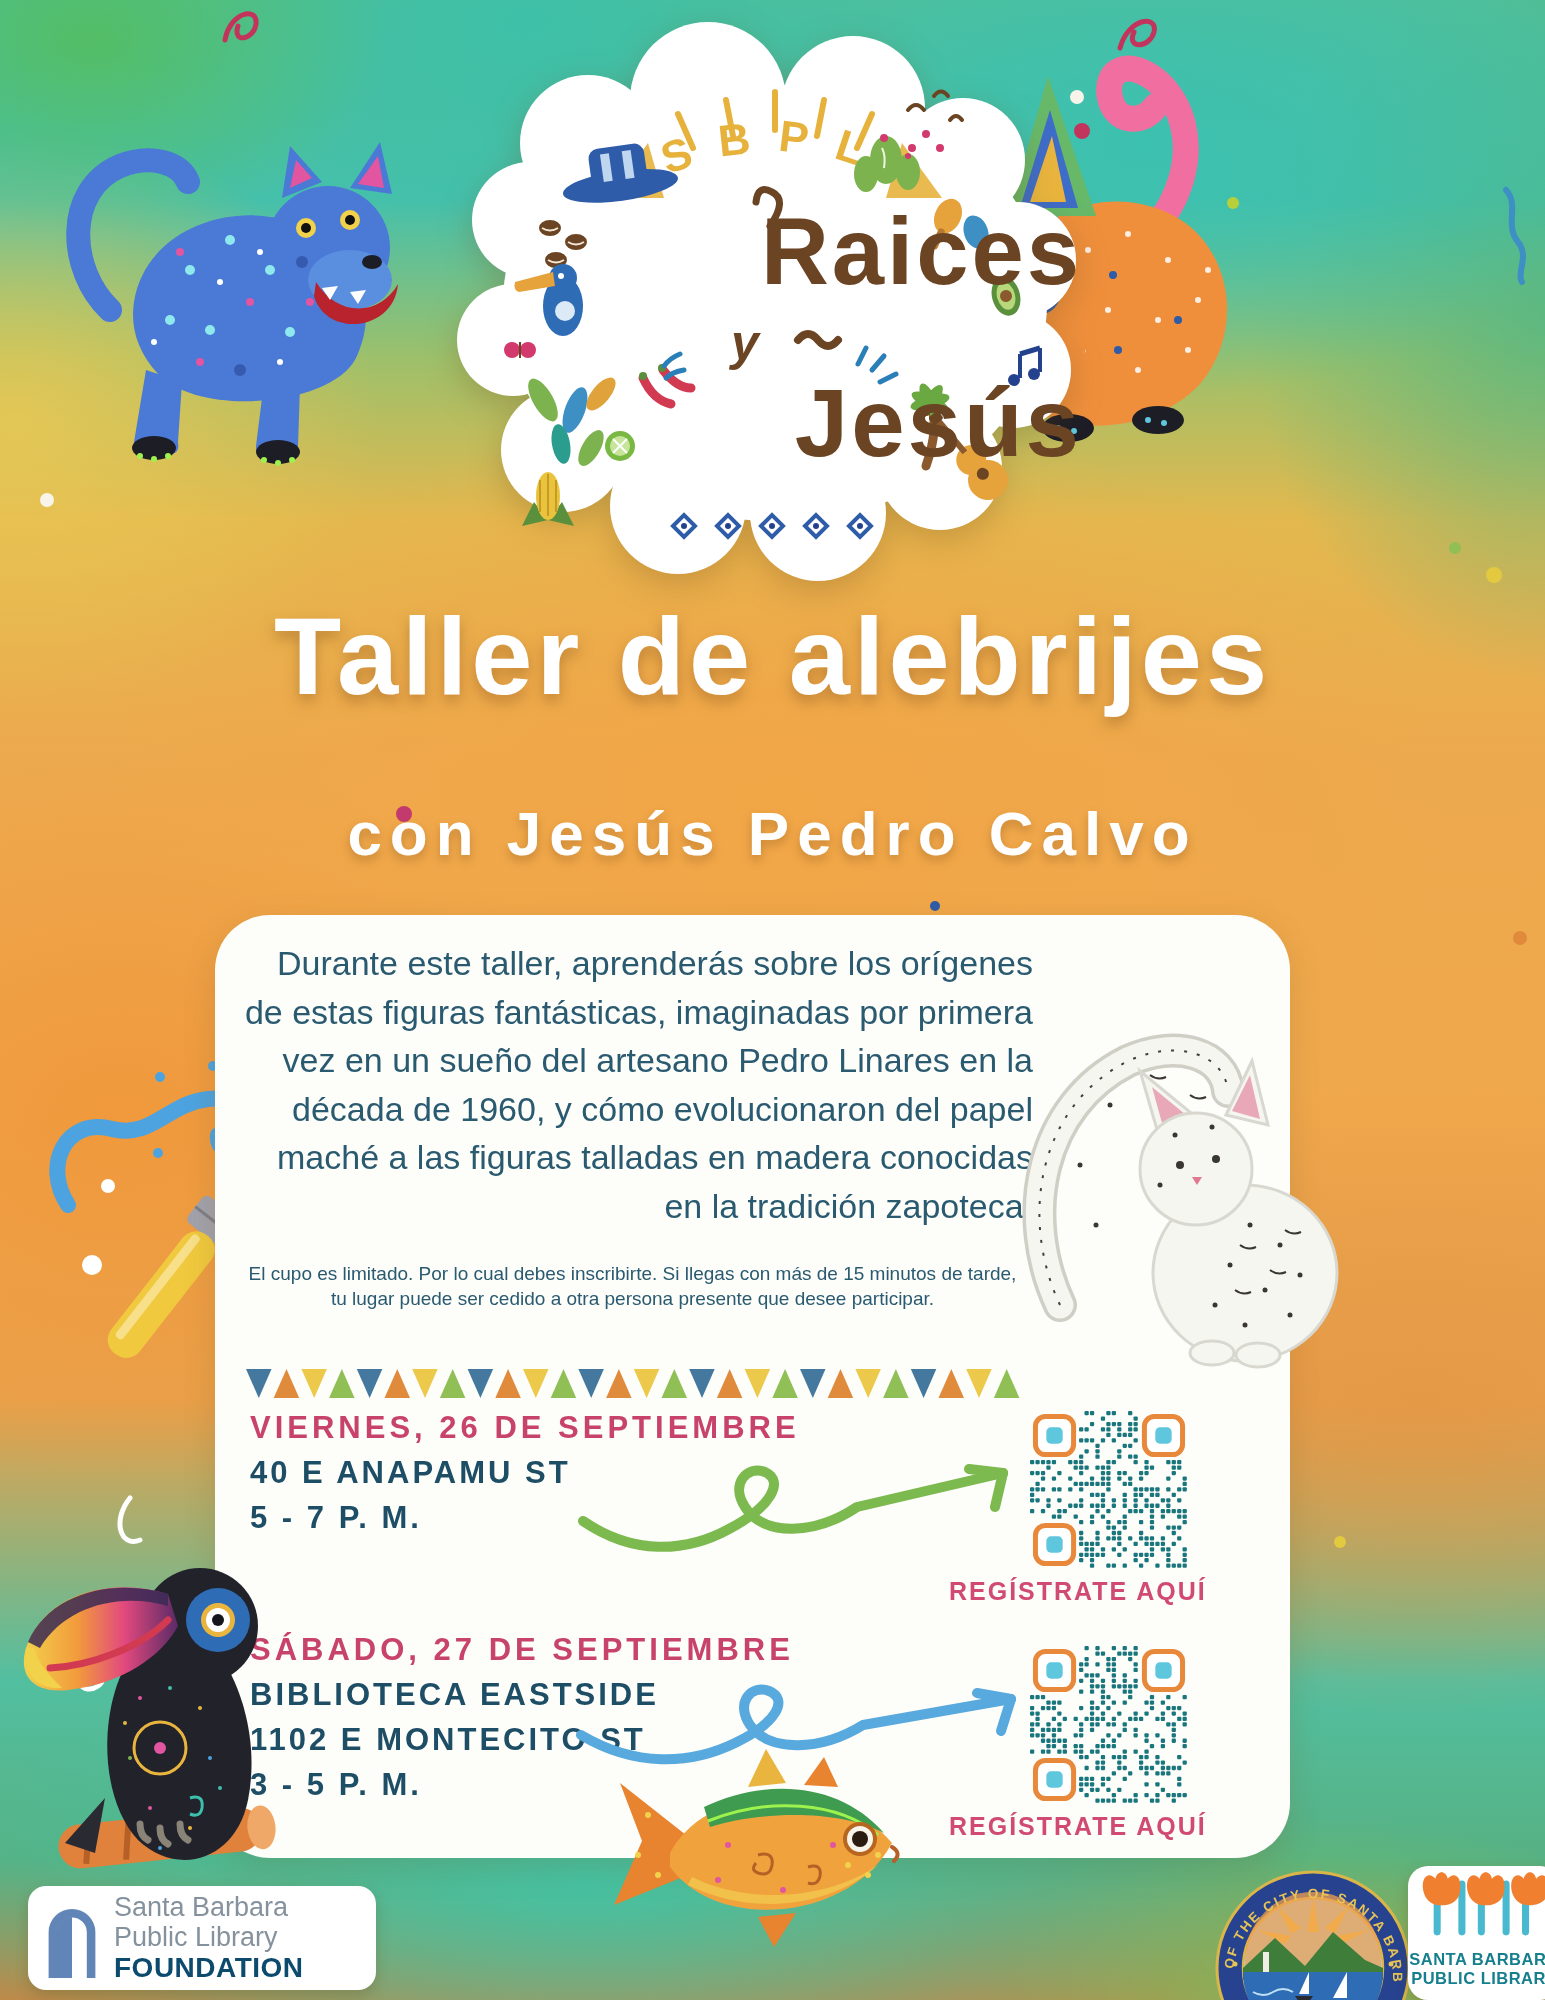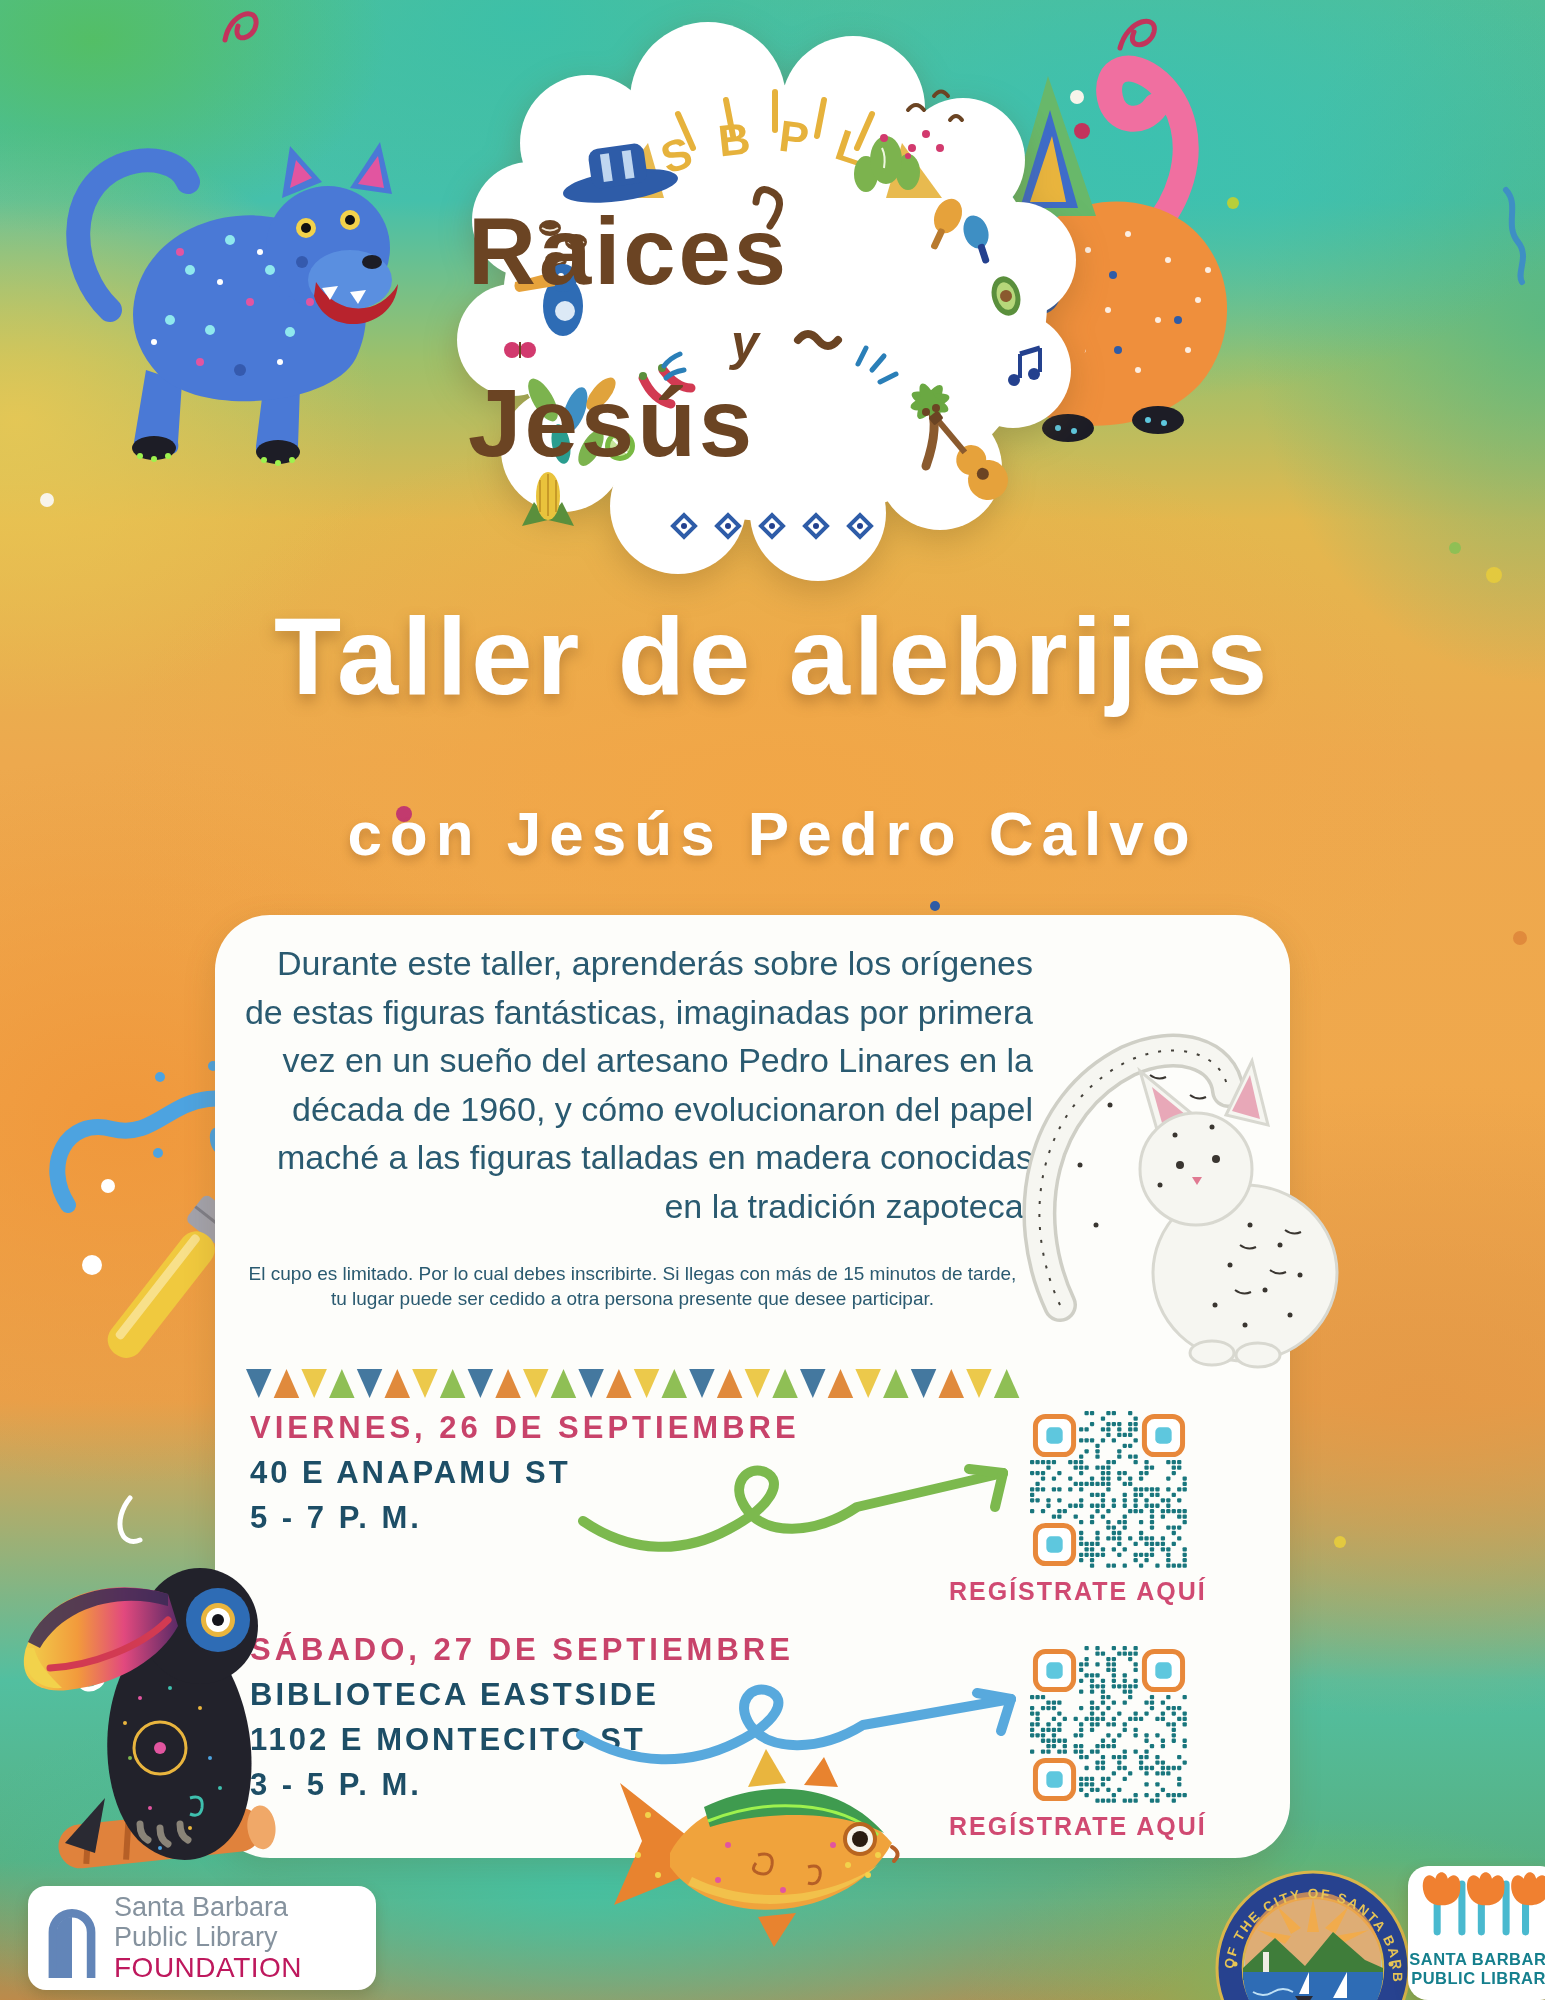--- a/index.html
+++ b/index.html
@@ -21,21 +21,21 @@
 .art{position:absolute}
 #paintbrush{left:40px;top:1055px;width:270px;height:330px}
 #jaguar{left:50px;top:70px;width:360px;height:400px}
 #orange-cat{left:858px;top:20px;width:390px;height:450px}
 #white-cat{left:1000px;top:975px;width:340px;height:400px}
 #toucan{left:10px;top:1498px;width:340px;height:460px}
 #fish{left:608px;top:1735px;width:310px;height:235px}
 .logo-blob{position:absolute;left:468px;top:48px;width:614px;height:520px}
 .logo-blob svg{position:absolute;left:0;top:0;width:100%;height:100%;overflow:visible}
 .blob-bg{filter:drop-shadow(0 10px 16px rgba(110,75,25,.28))}
-.logo-word{position:absolute;left:0;right:0;text-align:left;font-weight:800;color:#6b4423;letter-spacing:3px}
+.logo-word{position:absolute;left:0;right:0;text-align:right;font-weight:800;color:#6b4423;letter-spacing:3px}
 .logo-raices{top:150px;font-size:94px}
 .logo-conj{position:absolute;top:266px;left:0;right:60px;text-align:center;font-size:50px;font-style:italic;font-weight:800;color:#6b4423}
 .logo-suenos{top:320px;font-size:96px}
 .title{position:absolute;left:0;right:0;top:592px;text-align:center;font-size:110px;font-weight:800;color:#fff;letter-spacing:4px;text-shadow:0 7px 14px rgba(150,95,35,.5)}
 .subtitle{position:absolute;left:0;right:0;top:798px;text-align:center;font-size:62px;font-weight:800;color:#fff;letter-spacing:8px;text-shadow:0 5px 10px rgba(150,95,35,.45)}
 .card{position:absolute;left:215px;top:915px;width:1075px;height:943px;background:#fdfdfa;border-radius:55px;box-shadow:0 10px 32px rgba(120,85,30,.2)}
 .desc{position:absolute;left:18px;top:24px;width:800px;font-size:34px;line-height:1.43;color:#2a5a70;text-align:right}
 .note{position:absolute;left:30px;top:346px;width:775px;font-size:19px;line-height:1.33;color:#2a5a70;text-align:center}
 .tri-row{position:absolute;left:30px;top:452px;width:775px;height:33px}
 .event{position:absolute;left:35px}
@@ -47,21 +47,21 @@
 .arrow-green{left:360px;top:540px;width:460px;height:115px}
 .arrow-blue{left:360px;top:760px;width:470px;height:110px}
 .qr{position:absolute;width:320px;text-align:left}
 .qr-1{left:734px;top:496px}
 .qr-2{left:734px;top:731px}
 .qr-svg{display:block;margin:0 auto;width:158px;height:158px}
 .qr-label{margin-top:8px;font-size:25px;font-weight:800;letter-spacing:2px;color:#d04a72}
 .badge{position:absolute;background:#fff;box-shadow:0 6px 14px rgba(90,70,20,.25)}
 .foundation{left:28px;top:1886px;width:348px;height:104px;border-radius:18px;display:flex;align-items:center;gap:14px;padding-left:16px}
 .fnd-l1,.fnd-l2{font-size:27px;color:#85929e;line-height:1.12}
-.fnd-l3{font-size:28px;font-weight:400;color:#be185d;letter-spacing:.5px;line-height:1.15}
+.fnd-l3{font-size:28px;font-weight:700;color:#0c4a6e;letter-spacing:.5px;line-height:1.15}
 .seal{position:absolute;left:1213px;top:1868px;width:200px;height:200px}
 .library-badge{left:1408px;top:1866px;width:152px;height:134px;border-radius:20px;padding-top:4px;text-align:center}
 .lib-line{font-size:16.5px;font-weight:800;color:#157f8d;letter-spacing:.5px;line-height:1.15}
 </style>
 </head>
 <body>
 
 <div class="poster">
 
   <svg class="layer" viewBox="0 0 1545 2000">

